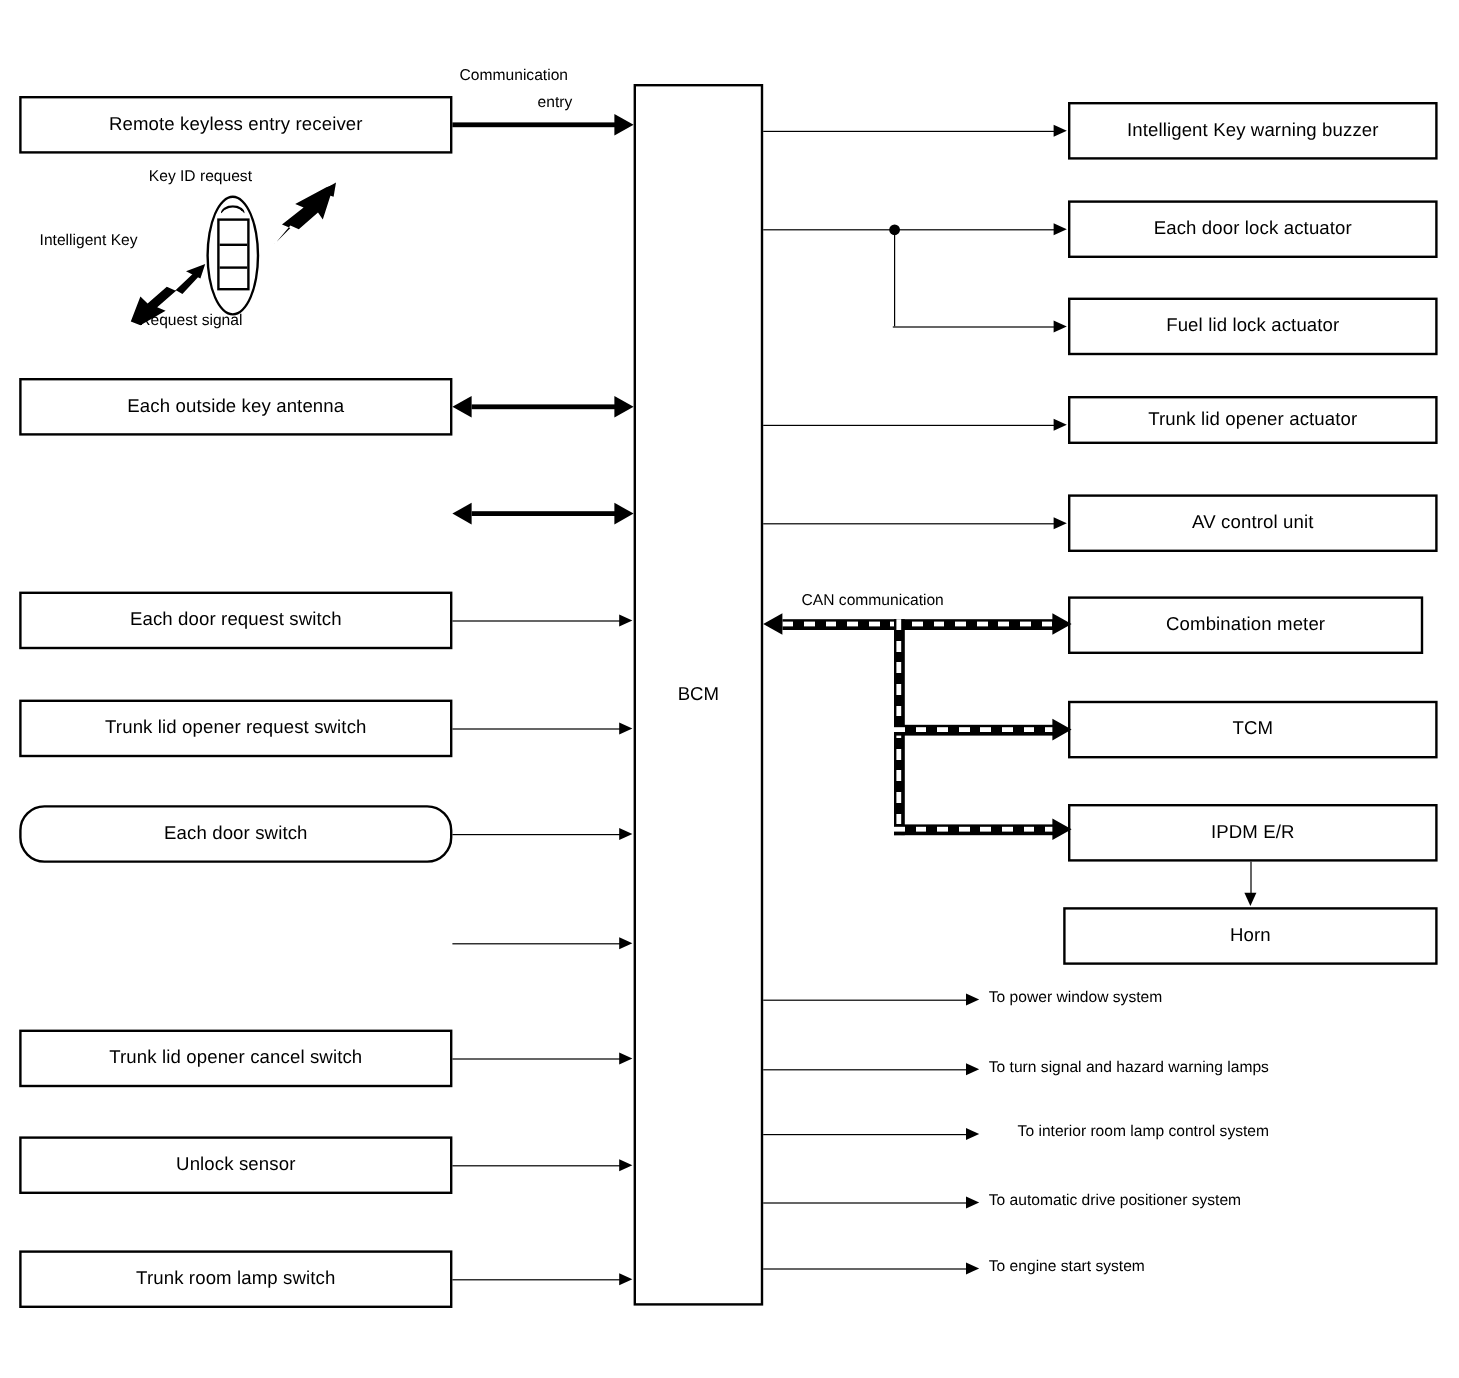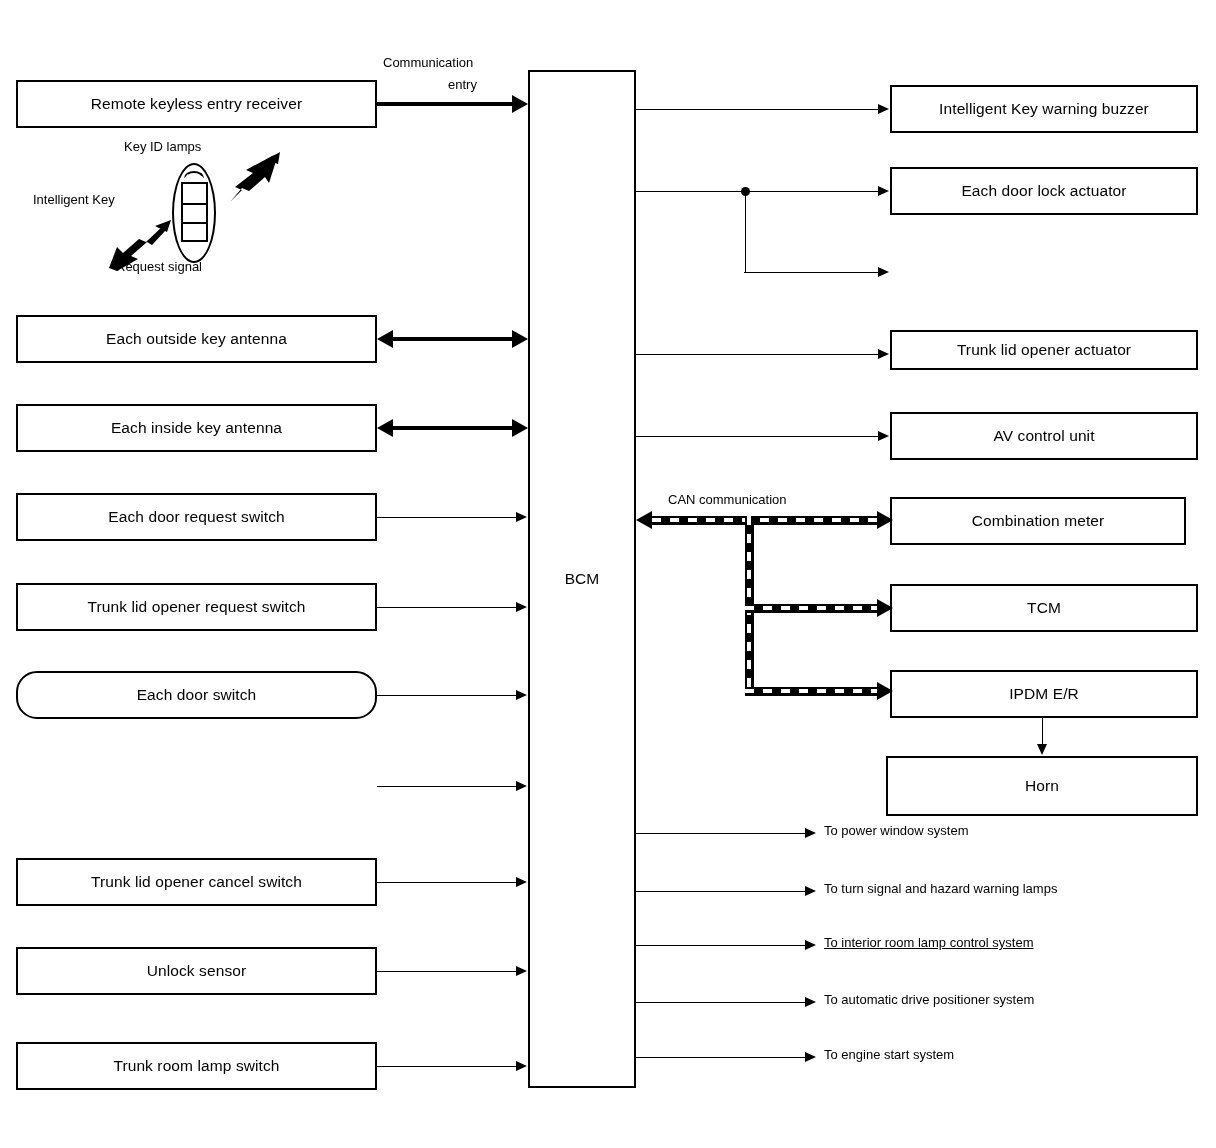--- a/index.html
+++ b/index.html
@@ -148,23 +148,20 @@
 <div id="stage">
 
   <div class="box" style="left:16px;top:80px;width:361px;height:48px;">
     <span>Remote keyless entry receiver</span>
   </div>
 
   <div class="box" style="left:16px;top:315px;width:361px;height:48px;">
     <span>Each outside key antenna</span>
   </div>
 
-  <div class="box" style="left:16px;top:404px;width:361px;height:48px;">
-    <span>Each inside key antenna</span>
-  </div>
 
   <div class="box" style="left:16px;top:493px;width:361px;height:48px;">
     <span>Each door request switch</span>
   </div>
 
   <div class="box" style="left:16px;top:583px;width:361px;height:48px;">
     <span>Trunk lid opener request switch</span>
   </div>
 
   <div class="box" style="left:16px;top:671px;width:361px;height:48px;border-radius:21px;">
@@ -189,20 +186,23 @@
   </div>
 
   <div class="box" style="left:890px;top:85px;width:308px;height:48px;">
     <span>Intelligent Key warning buzzer</span>
   </div>
 
   <div class="box" style="left:890px;top:167px;width:308px;height:48px;">
     <span>Each door lock actuator</span>
   </div>
 
+  <div class="box" style="left:890px;top:248px;width:308px;height:48px;">
+    <span>Fuel lid lock actuator</span>
+  </div>
 
   <div class="box" style="left:890px;top:330px;width:308px;height:40px;">
     <span>Trunk lid opener actuator</span>
   </div>
 
   <div class="box" style="left:890px;top:412px;width:308px;height:48px;">
     <span>AV control unit</span>
   </div>
 
   <div class="box" style="left:890px;top:497px;width:296px;height:48px;">
@@ -210,21 +210,21 @@
   </div>
 
   <div class="box" style="left:890px;top:584px;width:308px;height:48px;">
     <span>TCM</span>
   </div>
 
   <div class="box" style="left:890px;top:670px;width:308px;height:48px;">
     <span>IPDM E/R</span>
   </div>
 
-  <div class="box" style="left:886px;top:756px;width:312px;height:60px;">
+  <div class="box" style="left:886px;top:756px;width:312px;height:48px;">
     <span>Horn</span>
   </div>
 
   <div class="hline-thick" style="left:377px;top:102px;width:136px;"></div>
   <div class="arr-r-big" style="left:512px;top:95px;"></div>
 
   <div class="hline-thick" style="left:393px;top:337px;width:120px;"></div>
   <div class="arr-r-big" style="left:512px;top:330px;"></div>
   <div class="arr-l-big" style="left:377px;top:330px;"></div>
 
@@ -290,36 +290,36 @@
   <div class="hline" style="left:636px;top:833px;width:170px;"></div>
   <div class="arr-r" style="left:805px;top:828px;"></div>
   <div class="label" style="left:824px;top:823px;">To power window system</div>
 
   <div class="hline" style="left:636px;top:891px;width:170px;"></div>
   <div class="arr-r" style="left:805px;top:886px;"></div>
   <div class="label" style="left:824px;top:881px;">To turn signal and hazard warning lamps</div>
 
   <div class="hline" style="left:636px;top:945px;width:170px;"></div>
   <div class="arr-r" style="left:805px;top:940px;"></div>
-  <div class="label" style="left:824px;top:935px;text-decoration:underline;">To interior room lamp control system</div>
+  <div class="label" style="left:848px;top:935px;">To interior room lamp control system</div>
 
   <div class="hline" style="left:636px;top:1002px;width:170px;"></div>
   <div class="arr-r" style="left:805px;top:997px;"></div>
   <div class="label" style="left:824px;top:992px;">To automatic drive positioner system</div>
 
   <div class="hline" style="left:636px;top:1057px;width:170px;"></div>
   <div class="arr-r" style="left:805px;top:1052px;"></div>
   <div class="label" style="left:824px;top:1047px;">To engine start system</div>
 
   <div class="label center" style="left:383px;top:55px;">Communication</div>
   <div class="label center" style="left:448px;top:77px;">entry</div>
 
   <div class="label" style="left:668px;top:492px;">CAN communication</div>
 
-  <div class="label" style="left:124px;top:139px;">Key ID lamps</div>
+  <div class="label" style="left:124px;top:139px;">Key ID request</div>
 
   <div class="label" style="left:33px;top:192px;">Intelligent Key</div>
 
   <div class="label" style="left:116px;top:259px;">Request signal</div>
 
   <div style="position:absolute;left:165px;top:160px;width:60px;height:105px;">
     <div class="fob-outer" style="left:7px;top:3px;width:44px;height:100px;"></div>
     <div class="fob-ring" style="left:19px;top:11px;width:20px;"></div>
     <div class="fob-panel" style="left:16px;top:22px;width:27px;height:60px;"></div>
     <div class="fob-div" style="left:18px;top:43px;width:23px;"></div>

